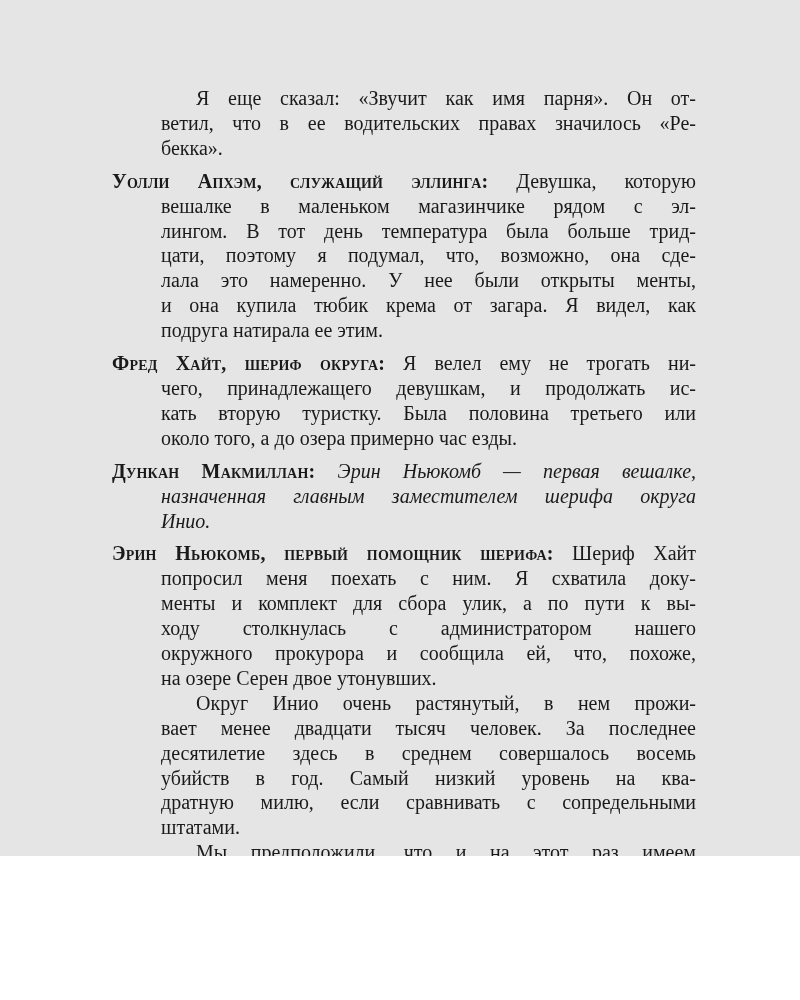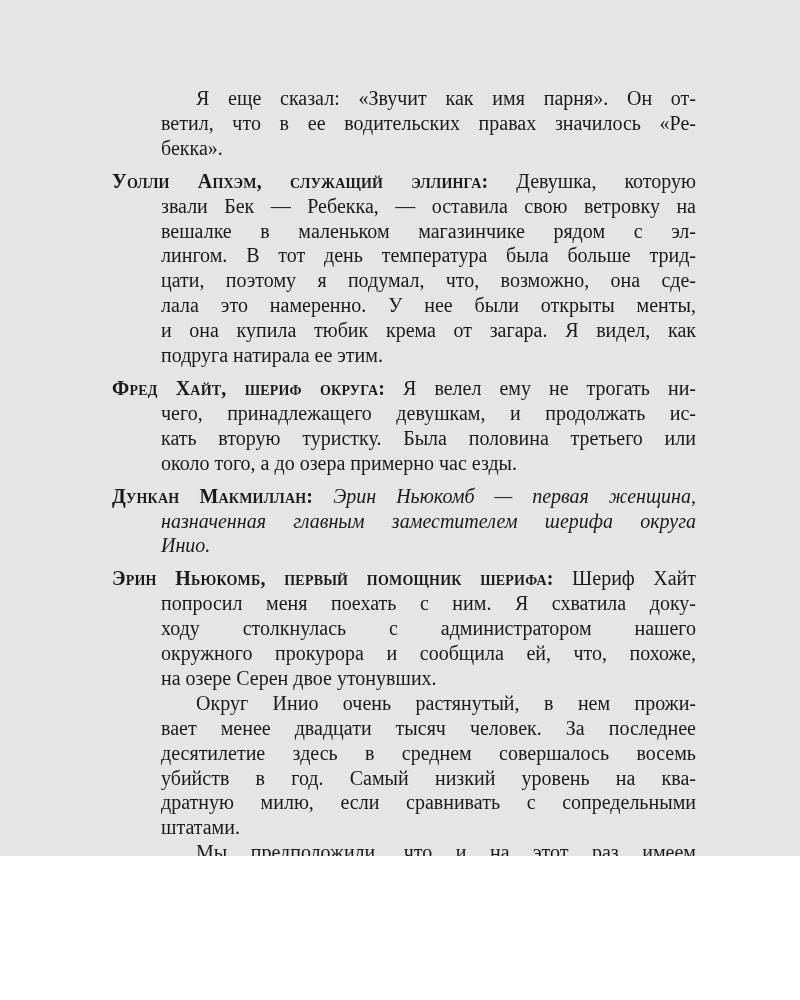--- a/index.html
+++ b/index.html
@@ -69,42 +69,42 @@
 <div class="page">
   <div class="page-frame"></div>
   <div class="text-block">
       <div class="paragraph">
         <div class="line plain-first">Я еще сказал: «Звучит как имя парня». Он от-</div>
         <div class="line">ветил, что в ее водительских правах значилось «Ре-</div>
         <div class="line end">бекка».</div>
       </div>
       <div class="paragraph">
         <div class="line hang"><span class="speaker" style="font-style: normal;">Уолли Апхэм, служащий эллинга:</span> <span>Девушка, которую</span></div>
-        <div class="line">звали Бек — Ребекка, — оставила свою ветровку на</div>
         <div class="line">вешалке в маленьком магазинчике рядом с эл-</div>
         <div class="line">лингом. В тот день температура была больше трид-</div>
         <div class="line">цати, поэтому я подумал, что, возможно, она сде-</div>
         <div class="line">лала это намеренно. У нее были открыты менты,</div>
         <div class="line">и она купила тюбик крема от загара. Я видел, как</div>
         <div class="line end">подруга натирала ее этим.</div>
       </div>
       <div class="paragraph">
         <div class="line hang"><span class="speaker" style="font-style: normal;">Фред Хайт, шериф округа:</span> <span>Я велел ему не трогать ни-</span></div>
         <div class="line">чего, принадлежащего девушкам, и продолжать ис-</div>
         <div class="line">кать вторую туристку. Была половина третьего или</div>
         <div class="line end">около того, а до озера примерно час езды.</div>
       </div>
       <div class="paragraph">
-        <div class="line hang it"><span class="speaker" style="font-style: normal;">Дункан Макмиллан:</span> <span>Эрин Ньюкомб — первая женщина,</span></div>
+        <div class="line hang it"><span class="speaker" style="font-style: normal;">Дункан Макмиллан:</span> <span>Эрин Ньюкомб — первая вешалке,</span></div>
         <div class="line it">назначенная главным заместителем шерифа округа</div>
         <div class="line it end">Инио.</div>
       </div>
       <div class="paragraph">
         <div class="line hang"><span class="speaker" style="font-style: normal;">Эрин Ньюкомб, первый помощник шерифа:</span> <span>Шериф Хайт</span></div>
         <div class="line">попросил меня поехать с ним. Я схватила доку-</div>
+        <div class="line">менты и комплект для сбора улик, а по пути к вы-</div>
         <div class="line">ходу столкнулась с администратором нашего</div>
         <div class="line">окружного прокурора и сообщила ей, что, похоже,</div>
         <div class="line end">на озере Серен двое утонувших.</div>
       </div>
       <div class="paragraph">
         <div class="line plain-first">Округ Инио очень растянутый, в нем прожи-</div>
         <div class="line">вает менее двадцати тысяч человек. За последнее</div>
         <div class="line">десятилетие здесь в среднем совершалось восемь</div>
         <div class="line">убийств в год. Самый низкий уровень на ква-</div>
         <div class="line">дратную милю, если сравнивать с сопредельными</div>

